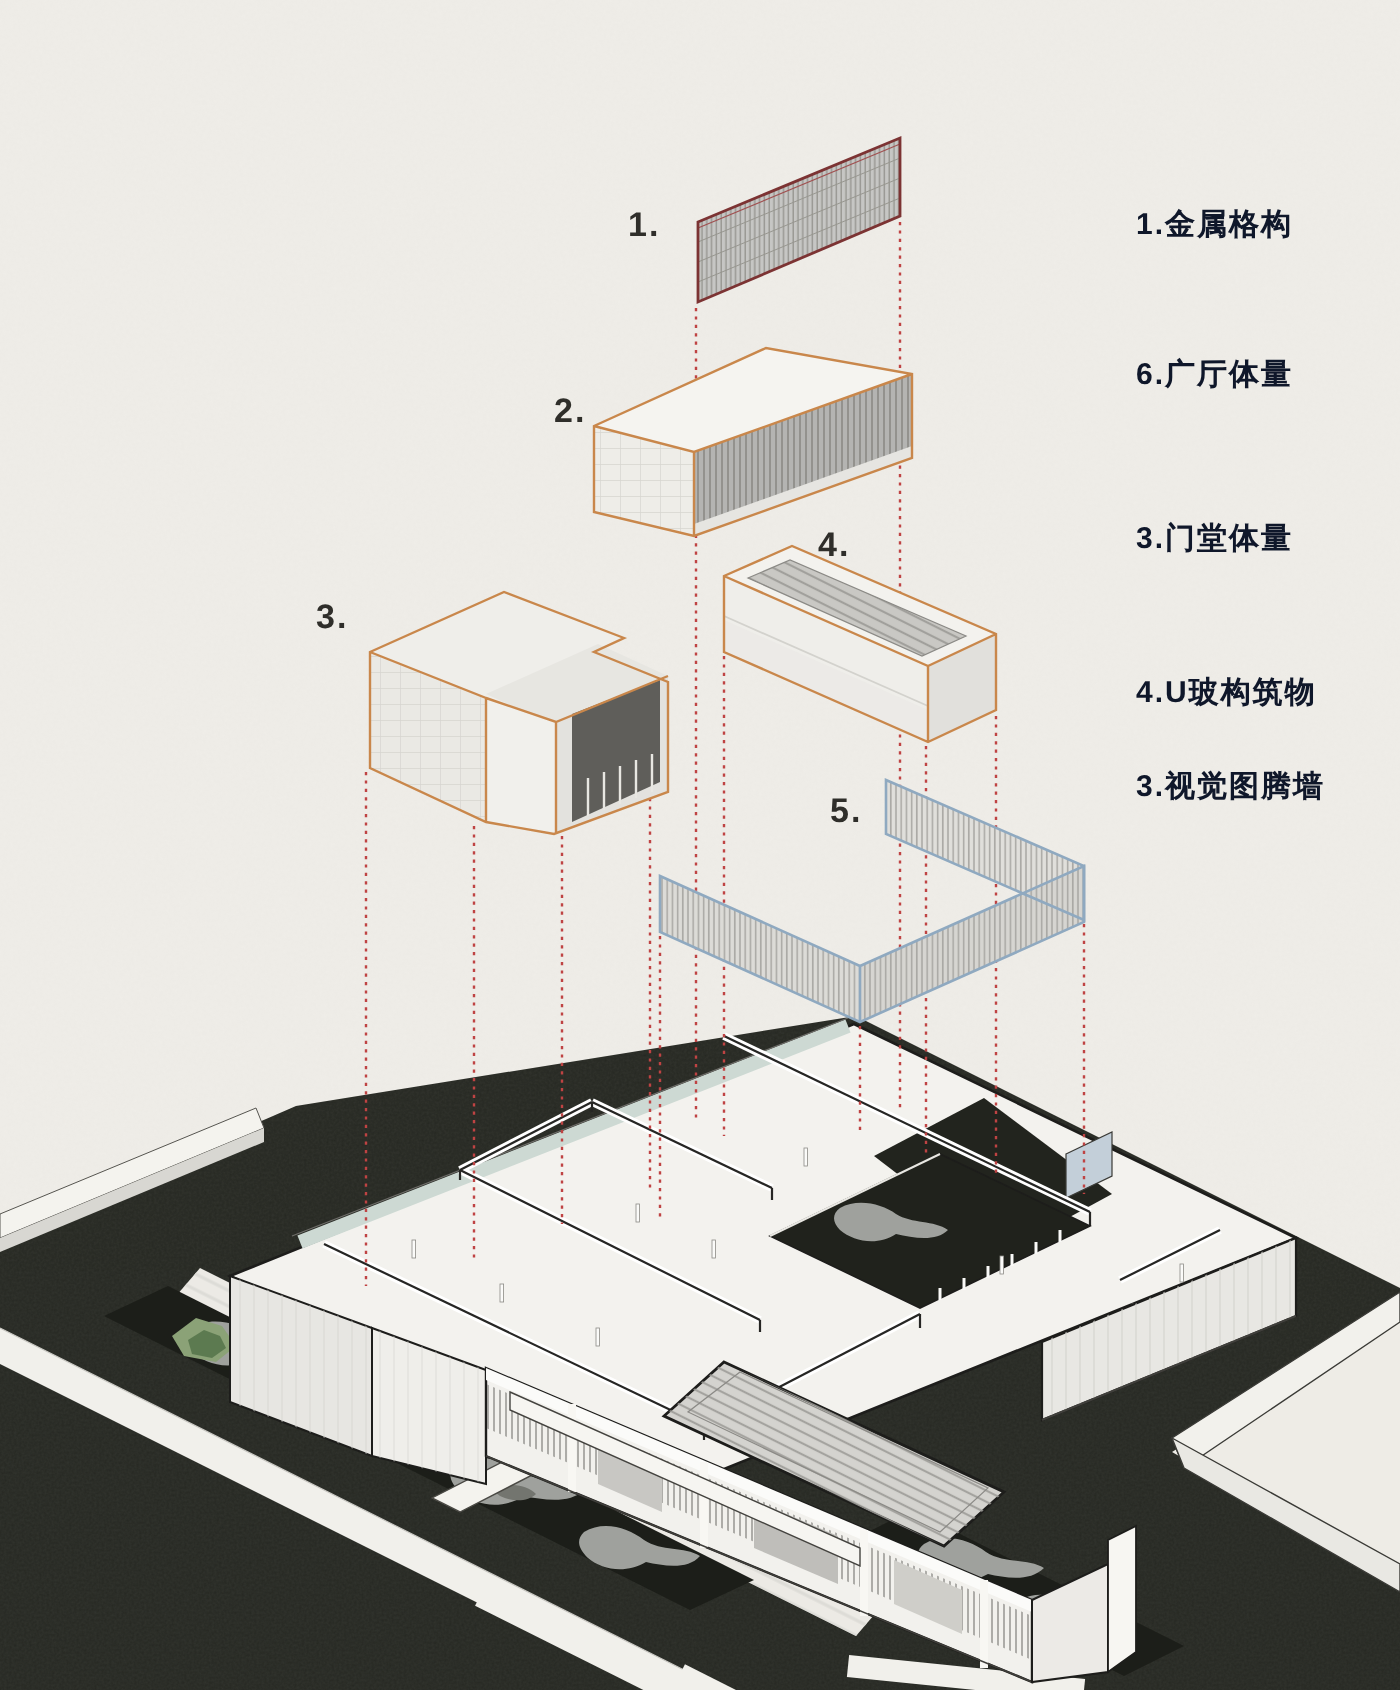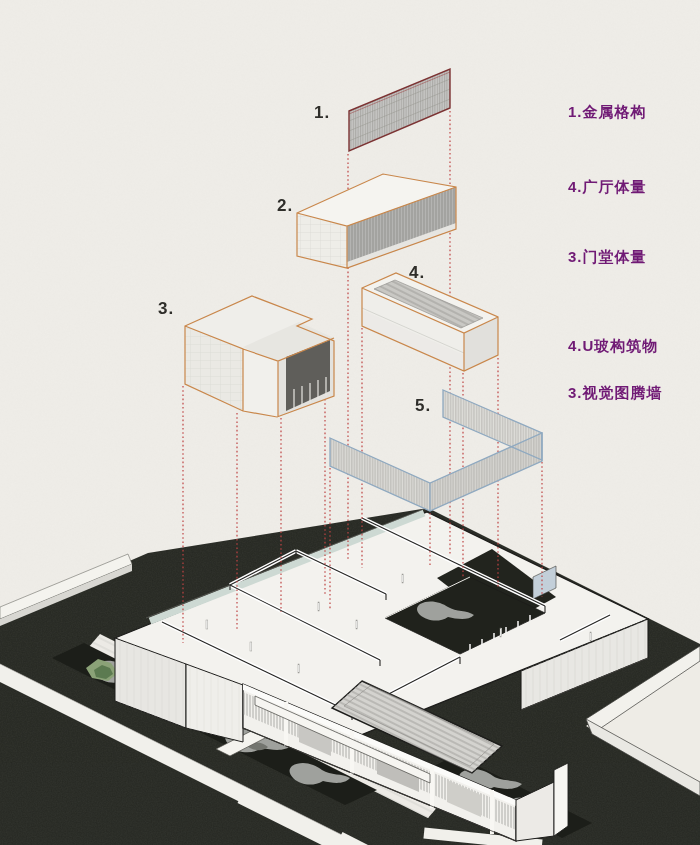--- a/index.html
+++ b/index.html
@@ -1,20 +1,20 @@
 <!DOCTYPE html>
 <html><head>
 <meta charset="utf-8">
 <style>
   html,body{margin:0;padding:0;background:#efede8;}
   .canvas{position:relative;width:700px;height:845px;background:#efede8;overflow:hidden;
           font-family:"Liberation Sans",sans-serif;}
   .canvas svg{position:absolute;left:0;top:0;}
   .marker{position:absolute;font-size:17px;font-weight:700;color:#2f2e2a;letter-spacing:1px;}
-  .legend-item{position:absolute;left:568px;font-size:15px;font-weight:700;color:#701a75;
+  .legend-item{position:absolute;left:568px;font-size:15px;font-weight:700;color:#0f172a;
                letter-spacing:1px;white-space:nowrap;}
 </style>
 </head>
 <body>
 
 <div class="canvas">
 <svg width="700" height="845" viewBox="0 0 700 845">
   <defs>
     <filter id="fGrainPaper" x="0" y="0" width="100%" height="100%">
       <feTurbulence type="fractalNoise" baseFrequency="0.55" numOctaves="2" seed="3"></feTurbulence>
@@ -299,18 +299,18 @@
 </svg>
 
 <div class="marker" style="left:314px;top:103px">1.</div>
 <div class="marker" style="left:277px;top:196px">2.</div>
 <div class="marker" style="left:158px;top:299px">3.</div>
 <div class="marker" style="left:409px;top:263px">4.</div>
 <div class="marker" style="left:415px;top:396px">5.</div>
 
 <div>
   <div class="legend-item" style="top:103px">1.金属格构</div>
-  <div class="legend-item" style="top:178px">4.广厅体量</div>
-  <div class="legend-item" style="top:248px">3.门堂体量</div>
+  <div class="legend-item" style="top:178px">6.广厅体量</div>
+  <div class="legend-item" style="top:260px">3.门堂体量</div>
   <div class="legend-item" style="top:337px">4.U玻构筑物</div>
   <div class="legend-item" style="top:384px">3.视觉图腾墙</div>
 </div>
 </div>
 
 </body></html>

